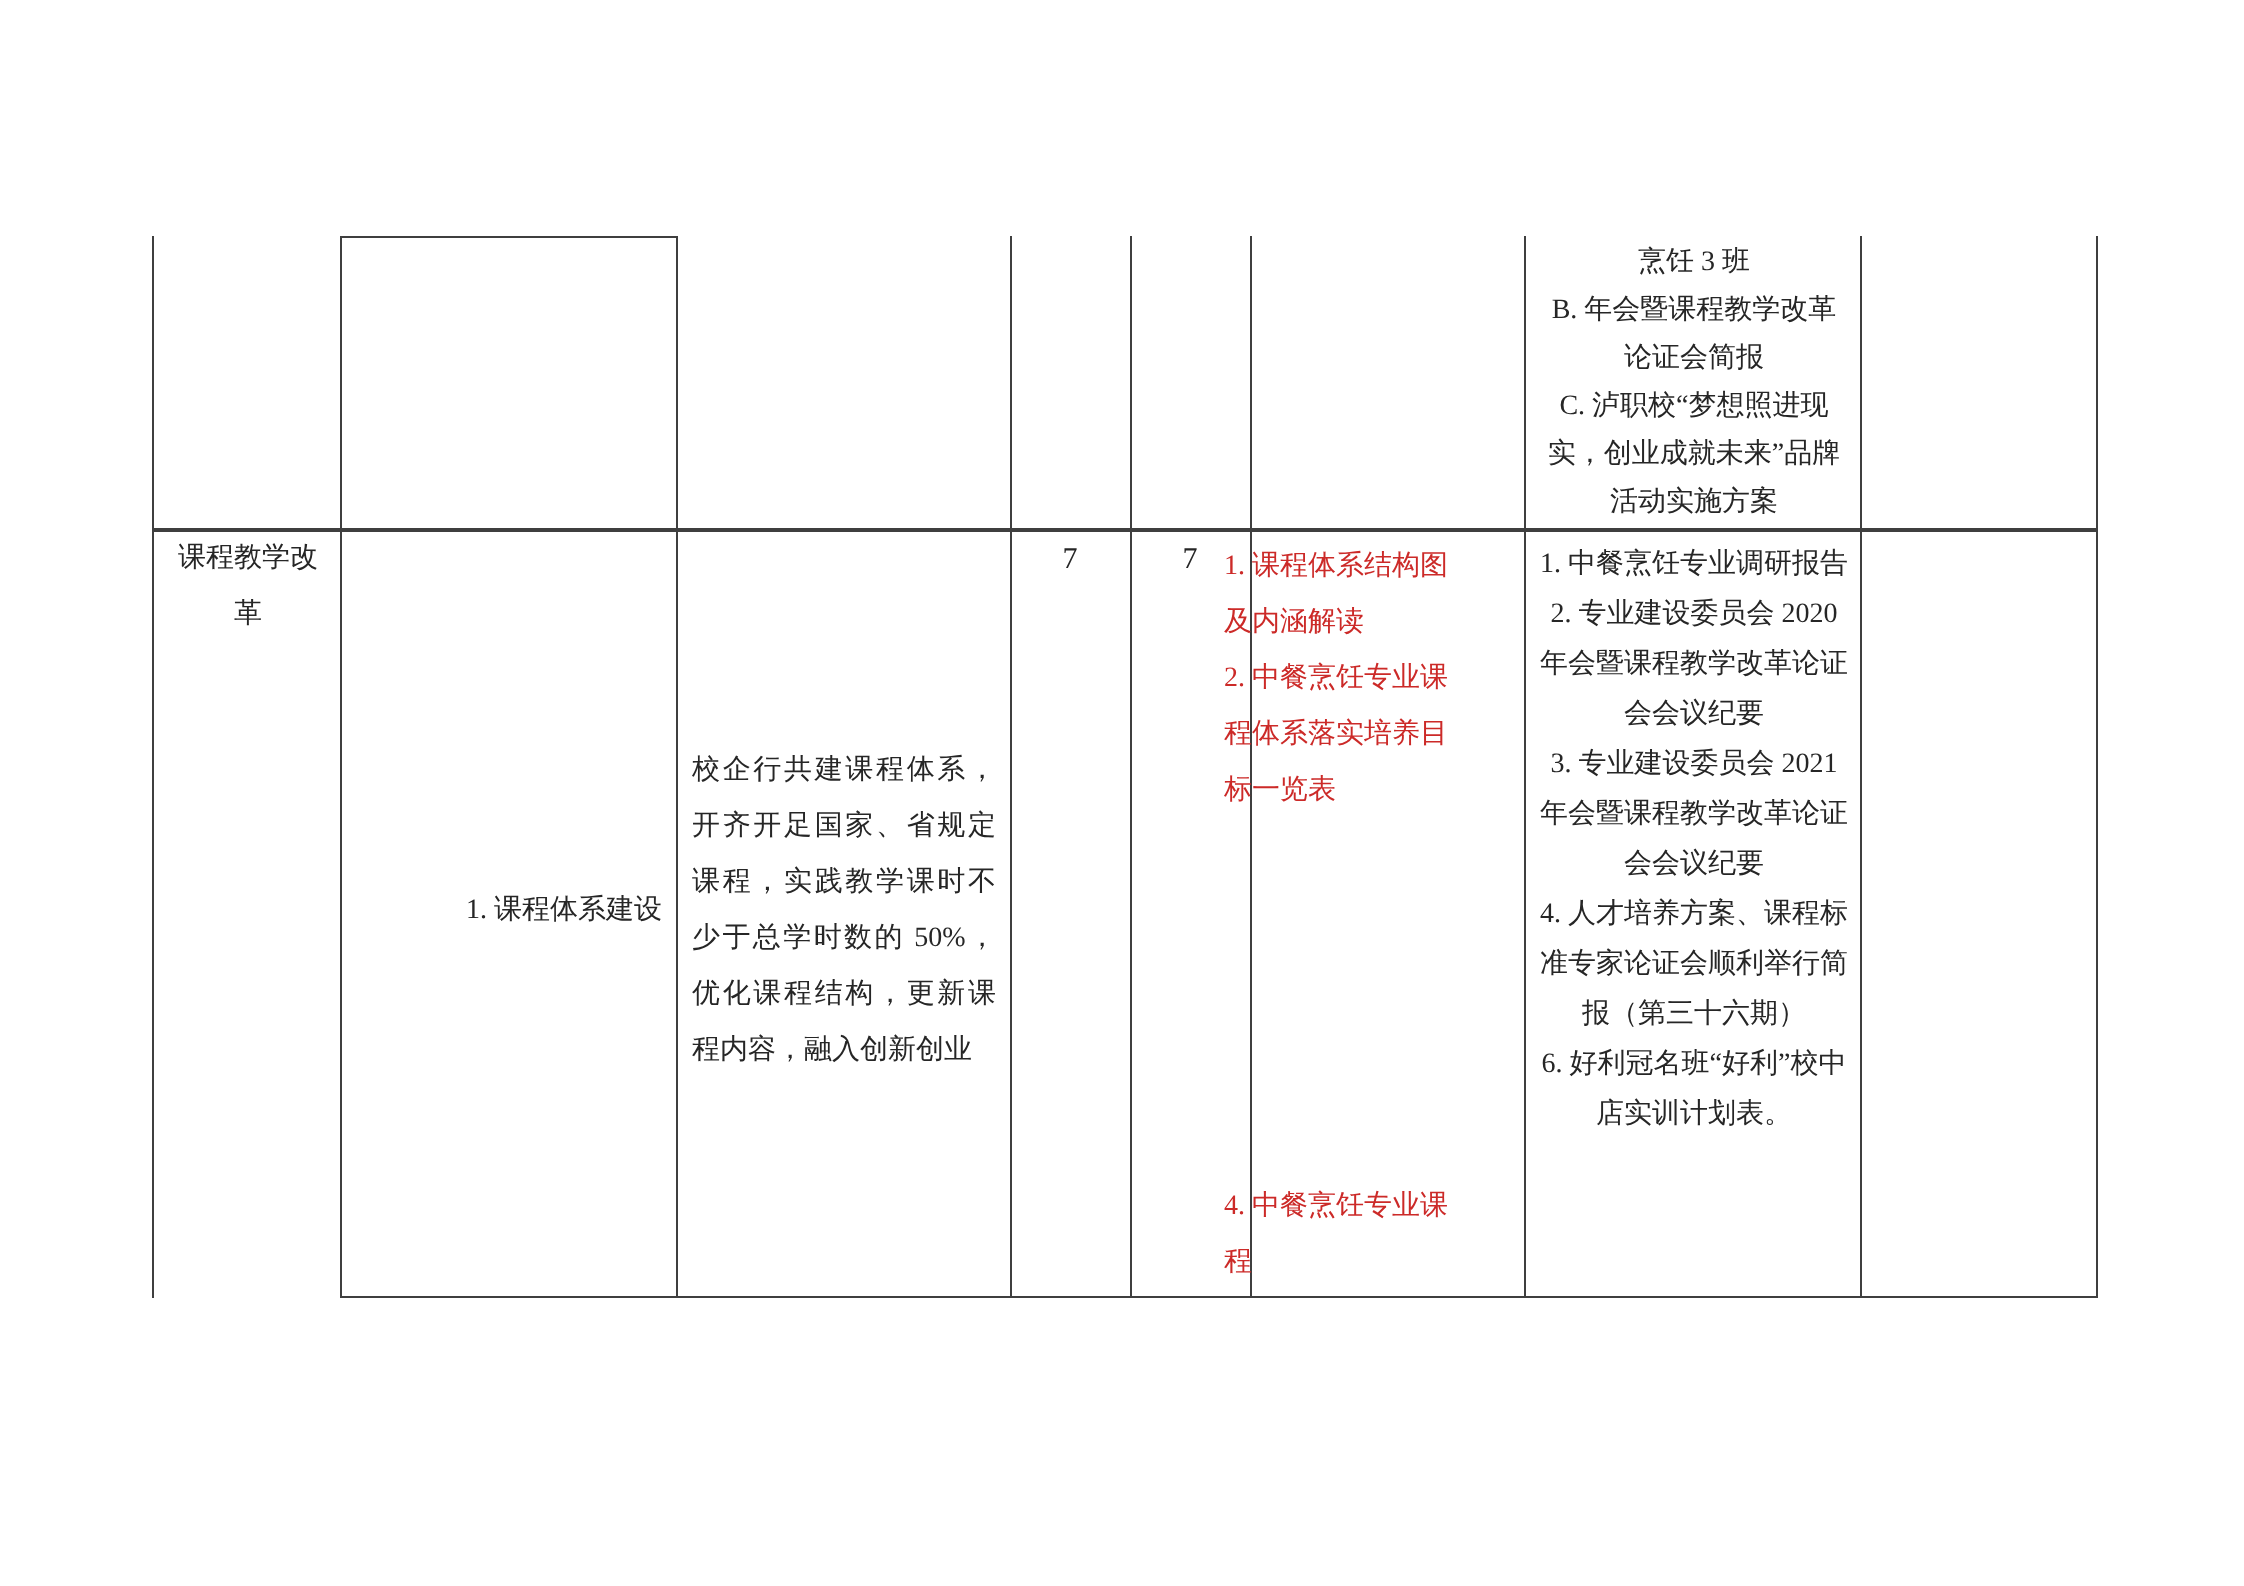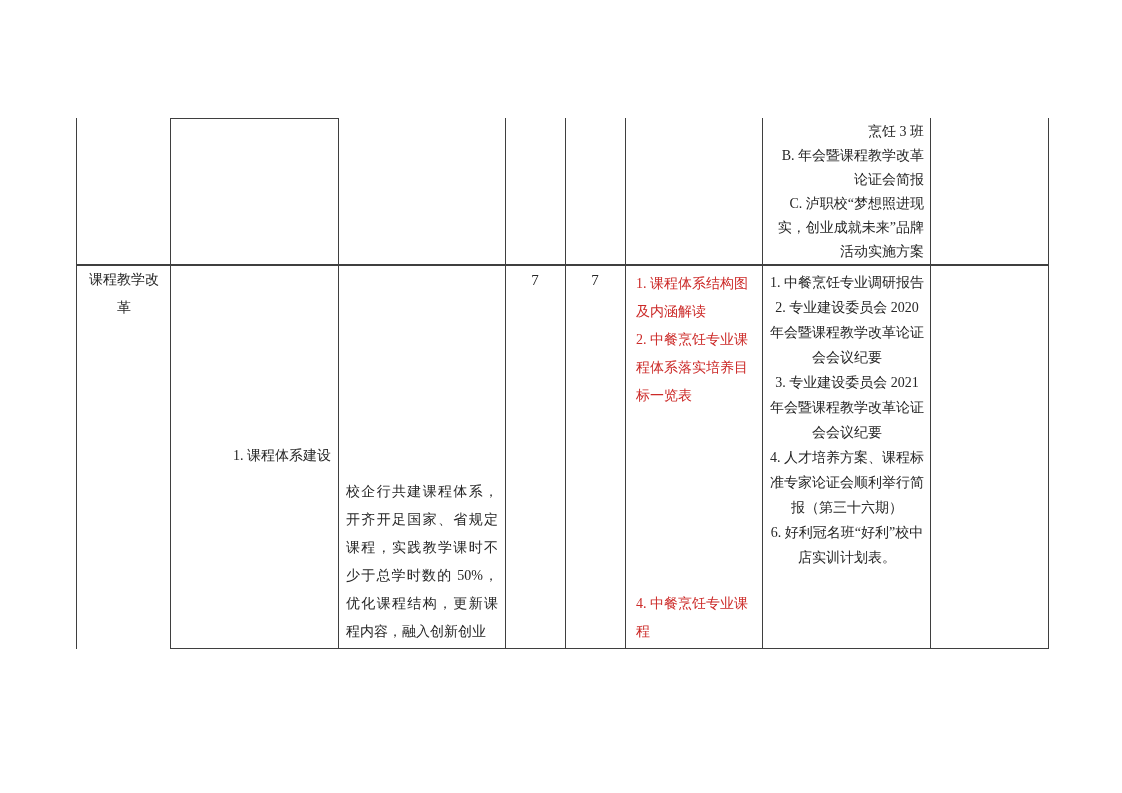--- a/index.html
+++ b/index.html
@@ -18,29 +18,29 @@
   }
   .page { position: absolute; inset: 0; background: #ffffff; }
   .bline { position: absolute; background: var(--border); }
   .cell { position: absolute; font-size: 14px; line-height: 28px; overflow: hidden; }
   .cell p { margin: 0; }
   .center-v { display: flex; flex-direction: column; justify-content: center; }
   .center-all { display: flex; justify-content: center; text-align: center; }
 
   
   .cont-evidence { left: 770px; top: 120px; width: 154px; height: 143px;
-                   line-height: 24px; text-align: right; }
+                   line-height: 24px; text-align: center; }
 
   
   .cat-cell   { left: 85px;  top: 266px; width: 78px;  height: 380px; text-align: center; }
   .item-cell  { left: 181px; top: 266px; width: 150px; height: 380px; text-align: right; }
-  .std-cell   { left: 346px; top: 266px; width: 152px; height: 380px; text-align: justify; justify-content: flex-end; }
+  .std-cell   { left: 346px; top: 266px; width: 152px; height: 380px; text-align: justify; }
   .score-a-cell { left: 506px; top: 266px; width: 58px; height: 380px; font-size: 15px; }
   .score-b-cell { left: 566px; top: 266px; width: 58px; height: 380px; font-size: 15px; }
-  .red-cell   { left: 636px; top: 270px; width: 124px; height: 376px;
+  .red-cell   { left: 612px; top: 270px; width: 124px; height: 376px;
                 color: var(--red); display: flex; flex-direction: column; }
   .red-cell .bottom-item { margin-top: auto; }
   .evidence-cell { left: 769px; top: 270px; width: 156px; height: 376px;
                    line-height: 25px; text-align: center; }
 </style>
 </head>
 <body>
 
 <div class="page">
 

